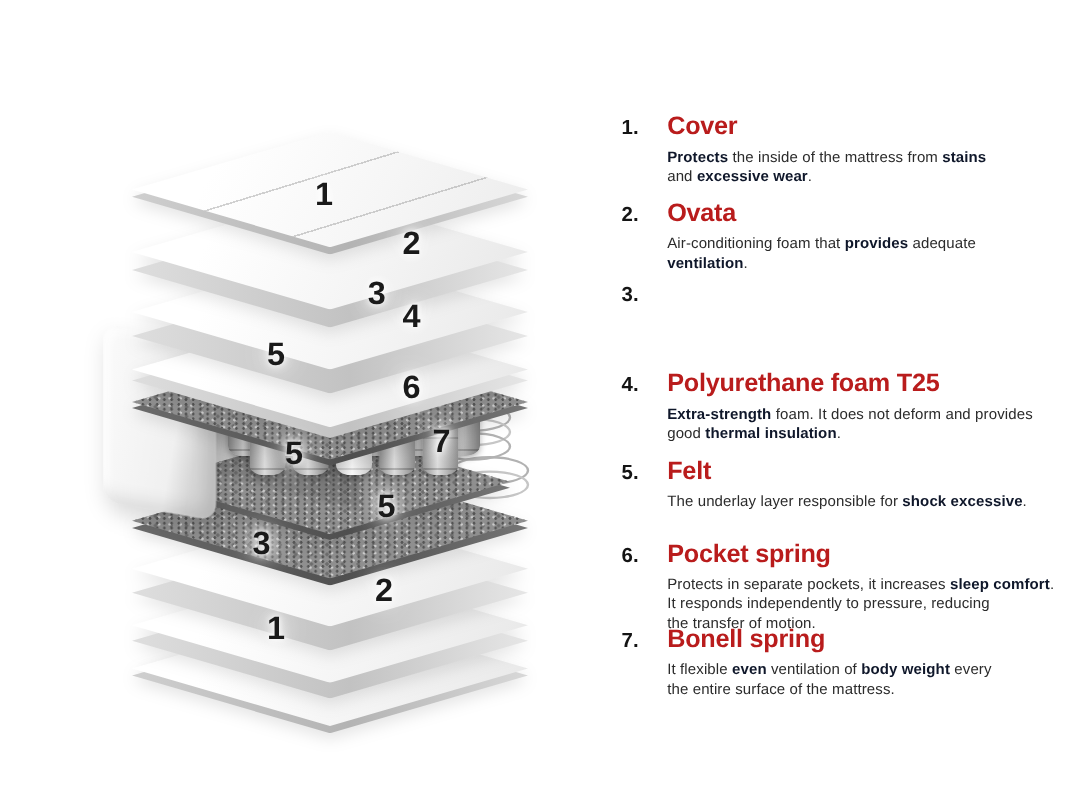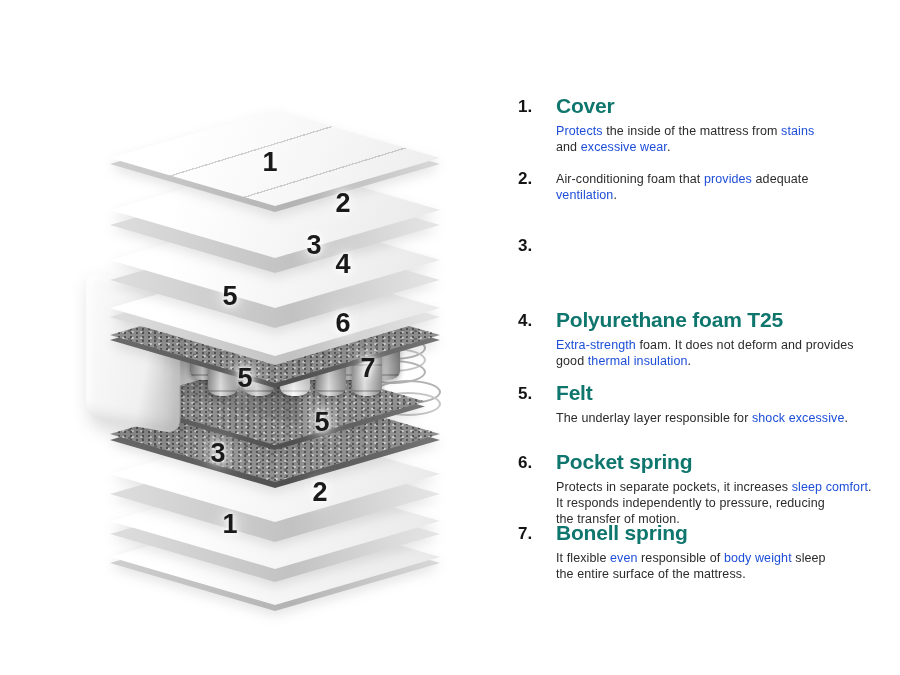--- a/index.html
+++ b/index.html
@@ -82,23 +82,23 @@
   .info-list{position:absolute;left:518px;top:0;width:370px;height:675px;}
   .info-item{position:absolute;left:0;display:flex;align-items:flex-start;}
   .info-item:nth-of-type(1){top:94px;}
   .info-item:nth-of-type(2){top:166px;}
   .info-item:nth-of-type(3){top:233px;}
   .info-item:nth-of-type(4){top:308px;}
   .info-item:nth-of-type(5){top:381px;}
   .info-item:nth-of-type(6){top:450px;}
   .info-item:nth-of-type(7){top:521px;}
   .num{width:38px;flex:0 0 38px;font-size:17px;font-weight:700;color:#141414;padding-top:3px;}
-  .content h3{margin:0;font-size:21px;font-weight:700;color:#0f766e;letter-spacing:-.2px;line-height:24px;}
+  .content h3{margin:0;font-size:21px;font-weight:700;color:#b91c1c;letter-spacing:-.2px;line-height:24px;}
   .desc{margin:5px 0 0 0;font-size:12.5px;line-height:16px;color:#2b2b2b;letter-spacing:.1px;}
-  .desc b{font-weight:400;color:#1d4ed8;}
+  .desc b{font-weight:700;color:#0f172a;}
 </style>
 </head>
 <body>
 
 <div class="illustration">
   <div class="ground-shadow"></div>
 
   <div class="slab cover" style="top:419px">
     <div class="face side" style="top:6px"></div>
     <div class="face top"></div>
@@ -196,20 +196,21 @@
     <div class="info-item">
       <div class="num">1.</div>
       <div class="content">
         <h3>Cover</h3>
         <p class="desc"><b>Protects</b><span> the inside of the mattress from </span><b>stains</b><br><span>and </span><b>excessive wear</b><span>.</span></p>
       </div>
     </div>
     <div class="info-item">
       <div class="num">2.</div>
       <div class="content">
+        <h3>Ovata</h3>
         <p class="desc"><span>Air-conditioning foam that </span><b>provides</b><span> adequate</span><br><b>ventilation</b><span>.</span></p>
       </div>
     </div>
     <div class="info-item">
       <div class="num">3.</div>
     </div>
     <div class="info-item">
       <div class="num">4.</div>
       <div class="content">
         <h3>Polyurethane foam T25</h3>
@@ -227,16 +228,16 @@
       <div class="num">6.</div>
       <div class="content">
         <h3>Pocket spring</h3>
         <p class="desc"><span>Protects in separate pockets, it increases </span><b>sleep comfort</b><span>.</span><br><span>It responds independently to pressure, reducing</span><br><span>the transfer of motion.</span></p>
       </div>
     </div>
     <div class="info-item">
       <div class="num">7.</div>
       <div class="content">
         <h3>Bonell spring</h3>
-        <p class="desc"><span>It flexible </span><b>even</b><span> responsible of </span><b>body weight</b><span> sleep</span><br><span>the entire surface of the mattress.</span></p>
+        <p class="desc"><span>It flexible </span><b>even</b><span> ventilation of </span><b>body weight</b><span> every</span><br><span>the entire surface of the mattress.</span></p>
       </div>
     </div>
   </div>
 
 </body></html>

